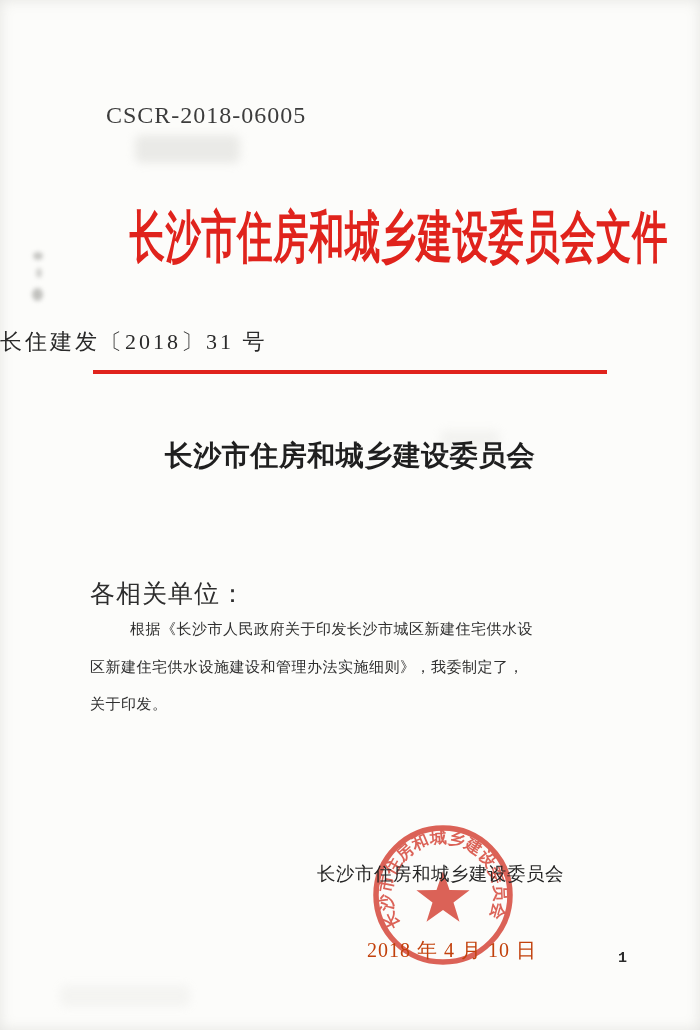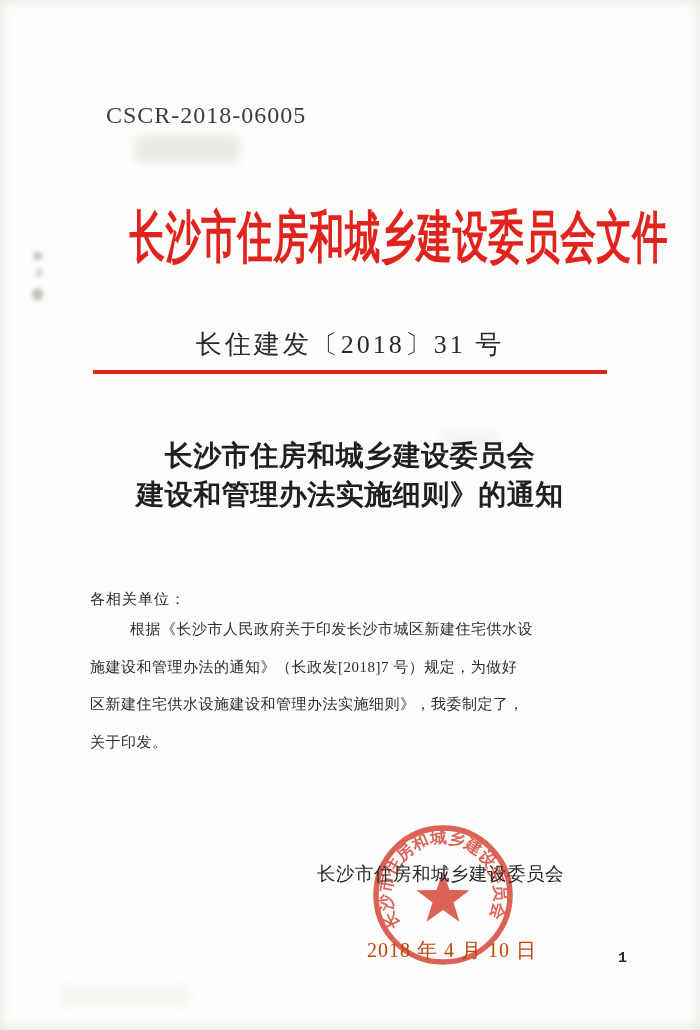--- a/index.html
+++ b/index.html
@@ -31,36 +31,36 @@
     position:absolute;left:0;top:200px;width:700px;
     text-align:center;
     font-size:56px;font-weight:bold;color:var(--red);
     transform:scaleX(0.63);transform-origin:50% 50%;
     white-space:nowrap;
     letter-spacing:1px;
     font-family:"Liberation Serif","DejaVu Serif",serif;
   }
   .doc-number{
     position:absolute;left:0;top:327px;width:700px;
-    text-align:center;font-size:26px;letter-spacing:3px;color:#2a2a2a;
+    font-size:22px;letter-spacing:3px;color:#2a2a2a;
   }
   .red-rule{
     position:absolute;left:93px;top:370px;width:514px;height:4px;
     background:var(--red);
   }
   .doc-title{
     position:absolute;left:0;top:437px;width:700px;
     text-align:center;font-size:28px;font-weight:bold;
     line-height:38.5px;color:#1f1f1f;
     font-family:"Liberation Sans","DejaVu Sans",sans-serif;
     letter-spacing:0.5px;
   }
   .salutation{
     position:absolute;left:90px;top:577px;
-    font-size:15px;letter-spacing:1px;margin-top:13px;
+    font-size:25px;letter-spacing:1px;
   }
   .body-text{
     position:absolute;left:90px;top:611px;width:525px;
     font-size:15px;letter-spacing:0.5px;
   }
   .body-line{height:37.5px;line-height:37.5px;white-space:nowrap;}
   .body-line.indent{padding-left:40px;}
 
   .signature{
     position:absolute;left:317px;top:861px;
@@ -97,28 +97,26 @@
   <div class="doc-code">CSCR-2018-06005</div>
 
   <div class="banner">长沙市住房和城乡建设委员会文件</div>
 
   <div class="doc-number">长住建发〔2018〕31 号</div>
 
   <div class="red-rule"></div>
 
   <div class="doc-title">
     <div>长沙市住房和城乡建设委员会</div>
-    <div>建设和管理办法实施细则》的通知</div>
   </div>
 
   <div class="salutation">各相关单位：</div>
 
   <div class="body-text">
     <div class="body-line indent">根据《长沙市人民政府关于印发长沙市城区新建住宅供水设</div>
-    <div class="body-line">施建设和管理办法的通知》（长政发[2018]7 号）规定，为做好</div>
     <div class="body-line">区新建住宅供水设施建设和管理办法实施细则》，我委制定了，</div>
     <div class="body-line">关于印发。</div>
   </div>
 
   <div class="signature">长沙市住房和城乡建设委员会</div>
   <div class="sign-date">2018 年 4 月 10 日</div>
 
   <svg class="seal" width="190" height="190" viewBox="0 0 190 190">
     <defs>
       <path id="sealArc" d="M 52.4 124.8 A 52 52 0 1 1 137.6 124.8" fill="none"></path>

